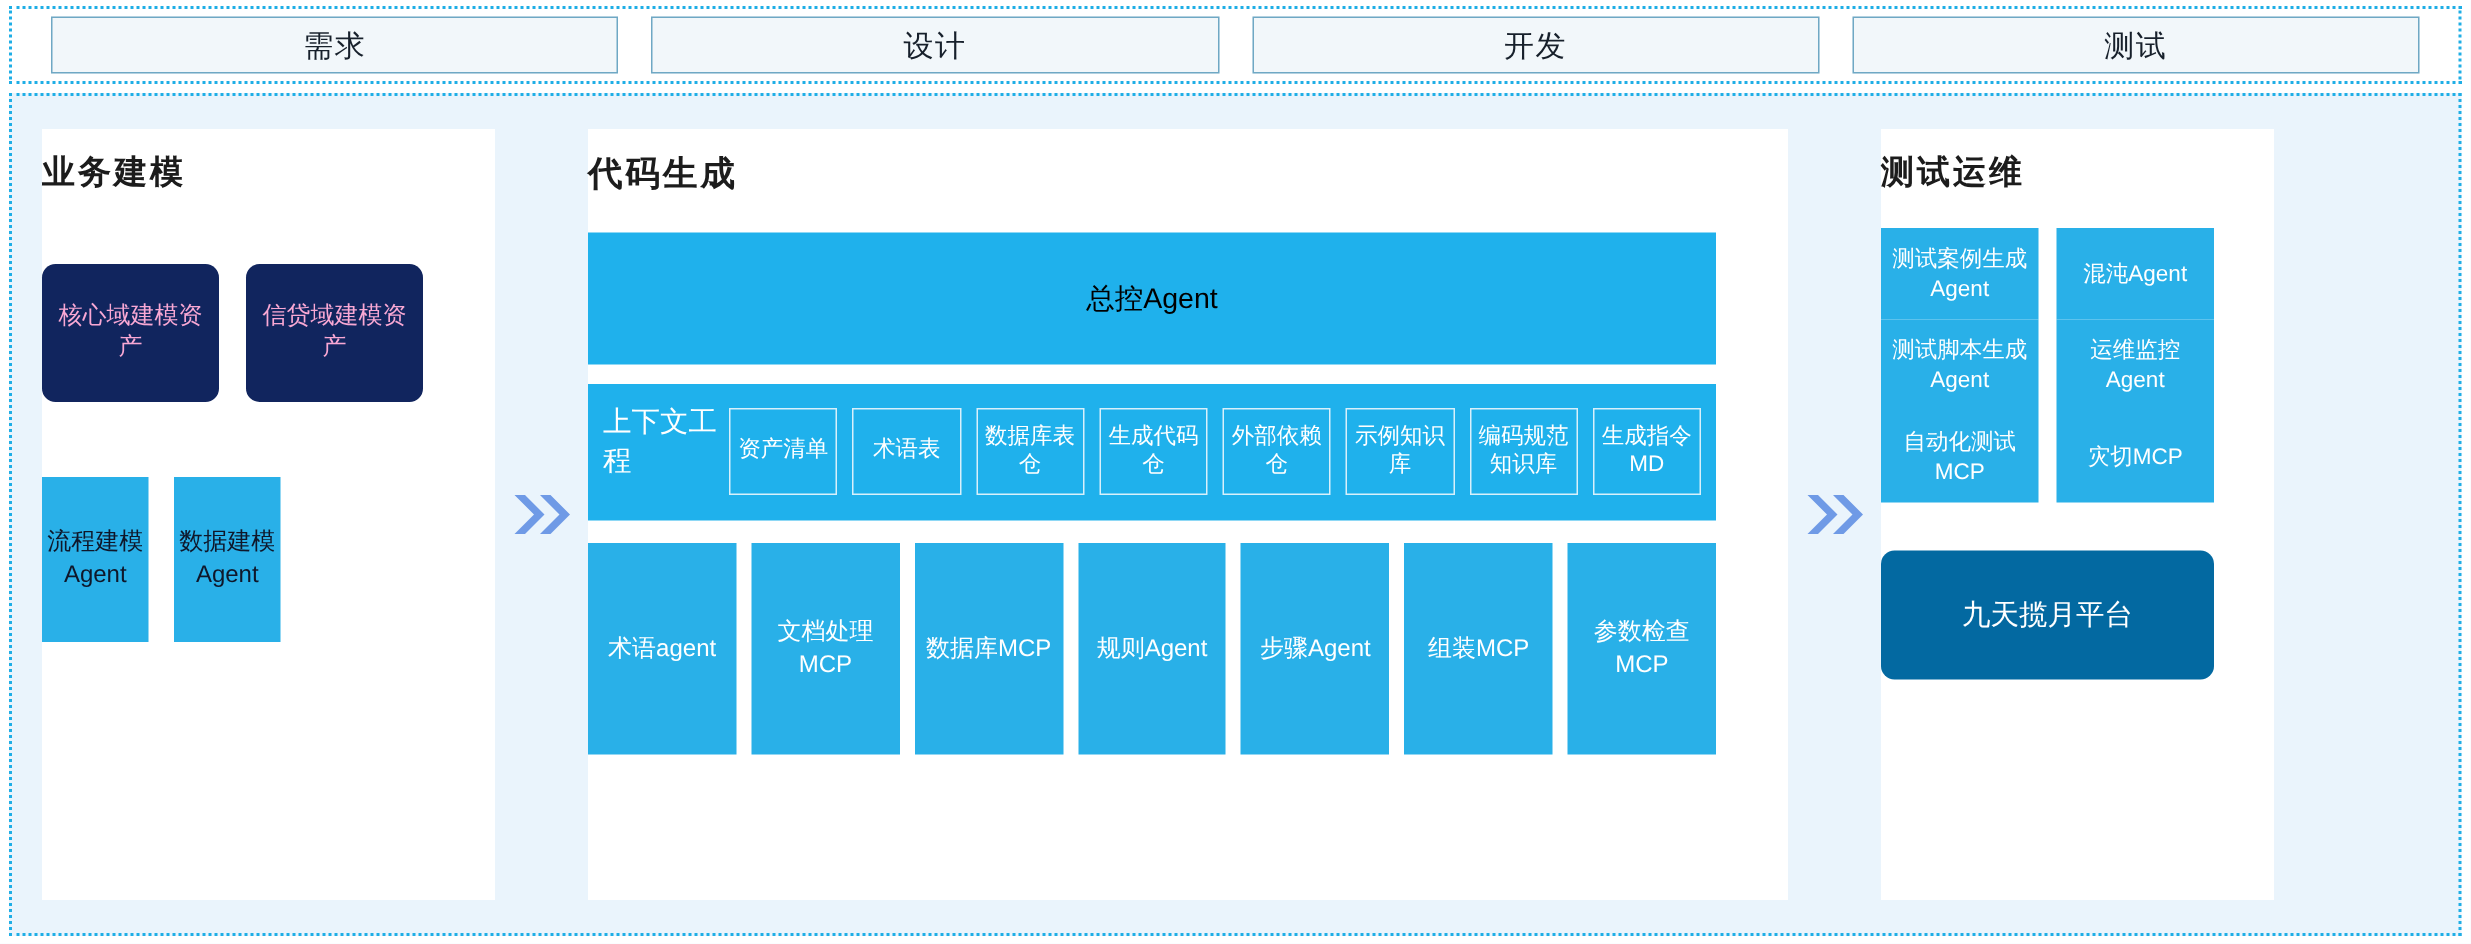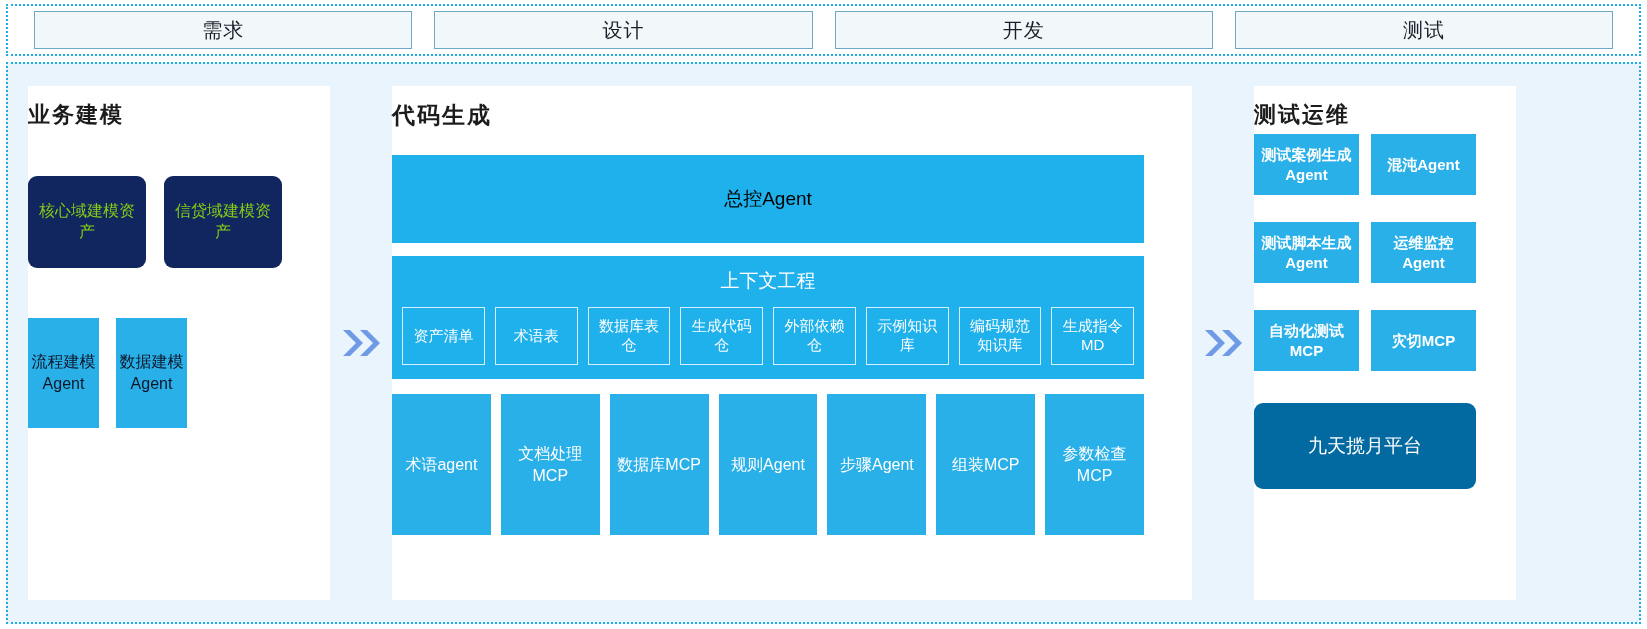--- a/index.html
+++ b/index.html
@@ -97,21 +97,21 @@
   .asset-row {
     display: flex;
     gap: 18px;
     margin-top: 42px;
   }
   .asset-card {
     width: 118px;
     height: 92px;
     background: #11255e;
     border-radius: 9px;
-    color: #84cc16;
+    color: #f9a8d4;
     font-size: 16px;
     line-height: 1.3;
     display: flex;
     align-items: center;
     justify-content: center;
     text-align: center;
     padding: 0 6px;
   }
   .agent-row {
     display: flex;
@@ -142,21 +142,21 @@
     align-items: center;
     justify-content: center;
     margin-top: 20px;
   }
   .ctx-block {
     width: 752px;
     background: #1fb1ec;
     margin-top: 13px;
     padding: 12px 10px 14px;
     display: flex;
-    flex-direction: column;
+    flex-direction: row;
     align-items: center;
   }
   .ctx-title {
     color: #ffffff;
     font-size: 19px;
     margin-bottom: 13px;
   }
   .ctx-row {
     display: flex;
     gap: 10px;
@@ -193,22 +193,22 @@
     align-items: center;
     justify-content: center;
     text-align: center;
     padding: 0 4px;
   }
 
   
   .ops-grid {
     display: grid;
     grid-template-columns: 105px 105px;
-    gap: 27px 12px;
-    font-weight: bold;
+    gap: 0 12px;
+    margin-top: 18px;
   }
   .ops-cell {
     height: 61px;
     background: #29b0e8;
     color: #ffffff;
     font-size: 15px;
     line-height: 1.3;
     display: flex;
     align-items: center;
     justify-content: center;

